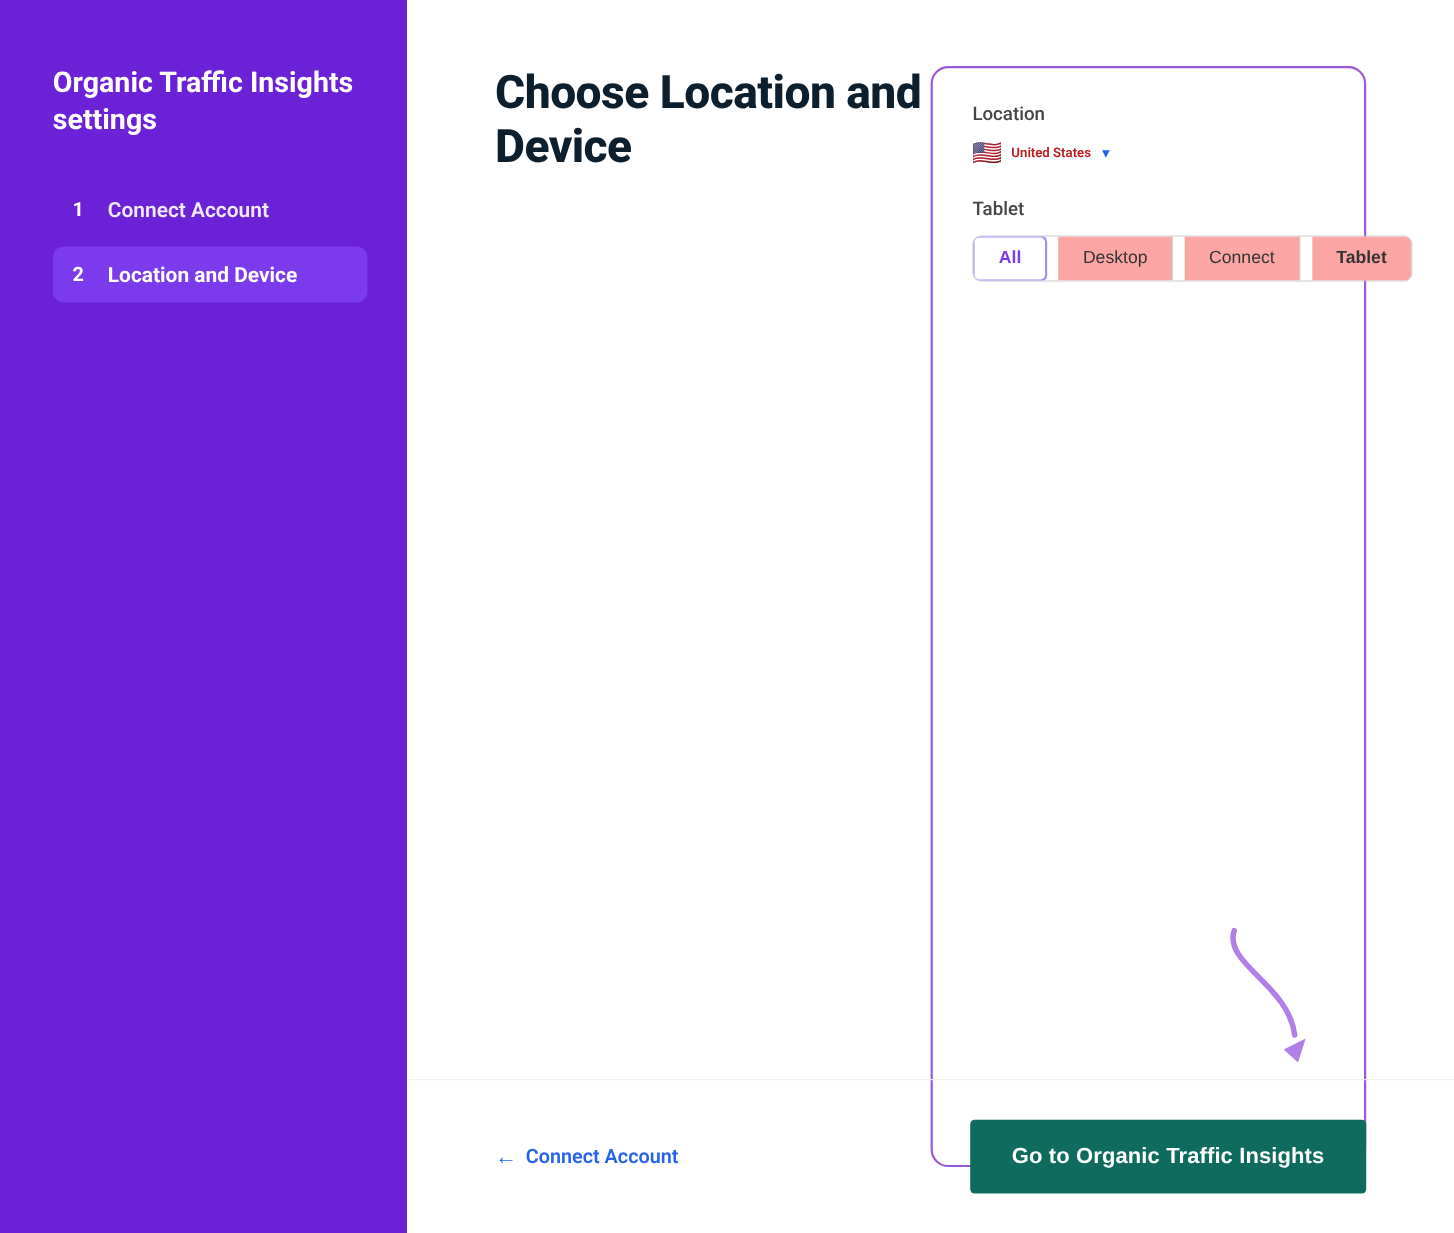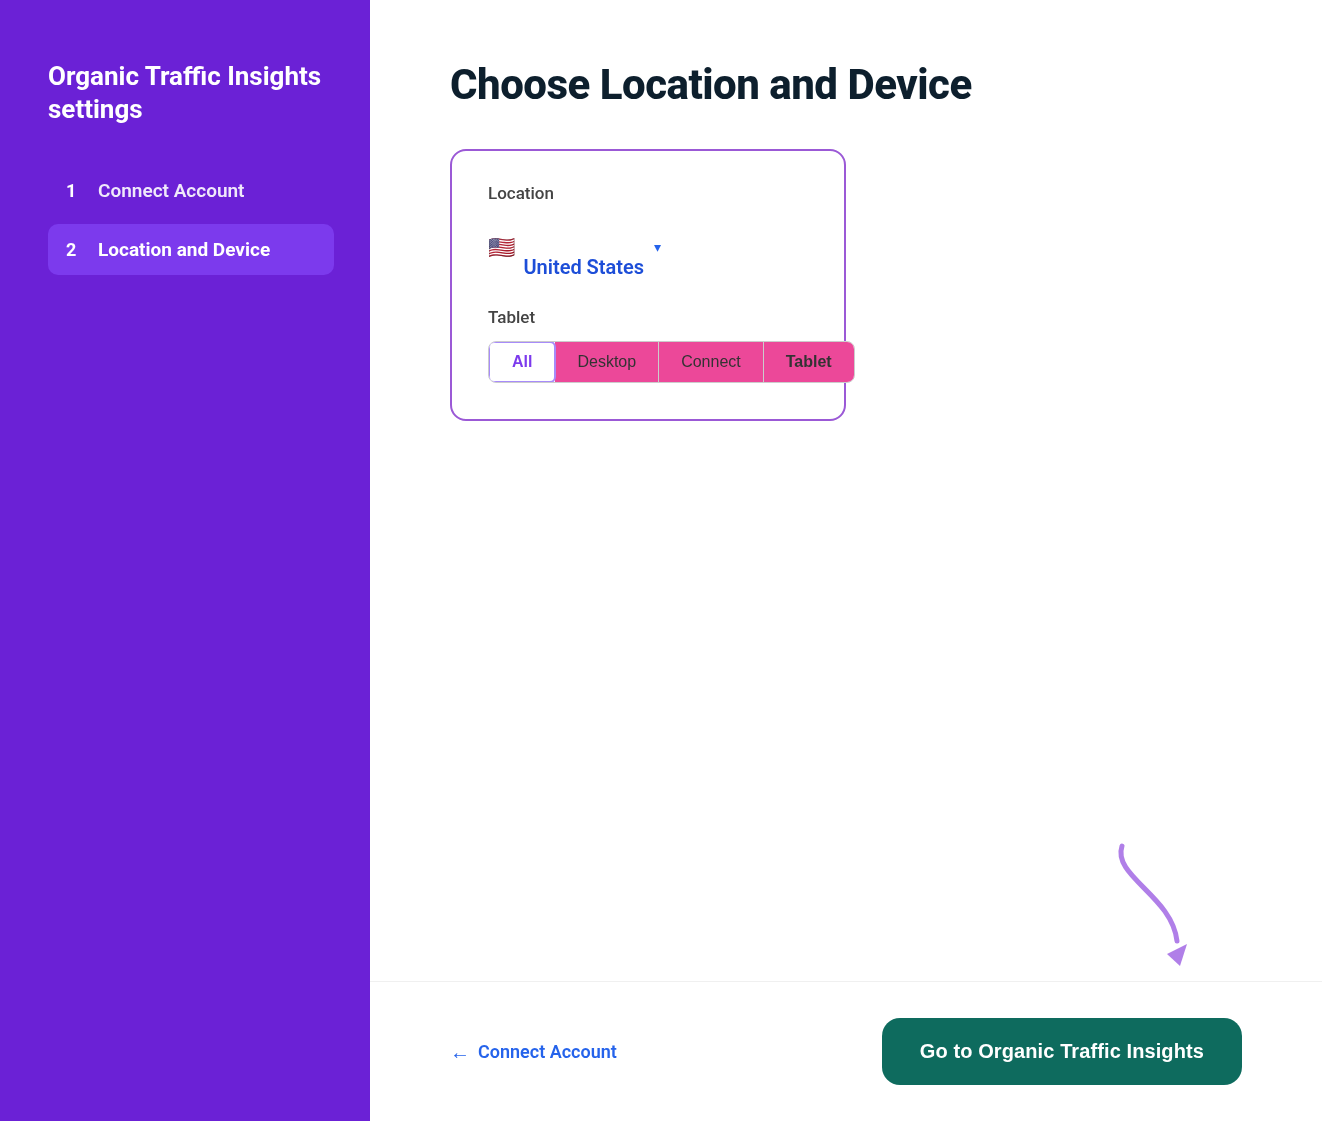--- a/index.html
+++ b/index.html
@@ -52,21 +52,21 @@
     .sidebar-item:not(.active) .step-label {
       font-weight: 600;
       opacity: 0.9;
     }
 
     
     .main {
       flex: 1;
       padding: 60px 80px 60px 80px;
       display: flex;
-      flex-direction: column;
+      flex-direction: row;
       position: relative;
       min-height: 1121px;
     }
     .page-title {
       font-size: 42px;
       font-weight: 800;
       color: #0d1f2d;
       margin-bottom: 40px;
       letter-spacing: -0.5px;
     }
@@ -89,51 +89,50 @@
       display: flex;
       align-items: center;
       gap: 8px;
       cursor: pointer;
       margin-bottom: 28px;
     }
     .flag-icon {
       font-size: 22px;
     }
     .location-value {
-      font-size: 20px;
+      font-size: 12px;
       font-weight: 600;
-      color: #1d4ed8;
-      margin-top: 40px;
+      color: #b91c1c;
     }
     .chevron-down {
       font-size: 14px;
       color: #2563eb;
       margin-left: 2px;
     }
 
     .device-label {
       font-size: 17px;
       color: #444;
       font-weight: 500;
       margin-bottom: 14px;
     }
     .device-options {
       display: flex;
-      gap: 0;
+      gap: 11px;
       border: 1.5px solid #ccc;
       border-radius: 8px;
       overflow: hidden;
       width: fit-content;
     }
     .device-option {
       padding: 10px 22px;
       font-size: 16px;
       font-weight: 500;
       color: #333;
-      background: #ec4899;
+      background: #fca5a5;
       cursor: pointer;
       border-right: 1px solid #ccc;
       border: none;
       border-right: 1px solid #ccc;
       outline: none;
     }
     .device-option:last-child {
       border-right: none;
       font-weight: bold;
     }
@@ -181,21 +180,21 @@
     .back-arrow {
       font-size: 20px;
       color: #2563eb;
     }
     .primary-button {
       background: #0e6b5e;
       color: #fff;
       font-size: 20px;
       font-weight: 700;
       border: none;
-      border-radius: 18px;
+      border-radius: 4px;
       padding: 22px 38px;
       cursor: pointer;
       letter-spacing: 0.1px;
     }
   </style>
 </head>
 <body>
 
 <aside class="sidebar">
   <div class="sidebar-title">Organic Traffic Insights settings</div>

